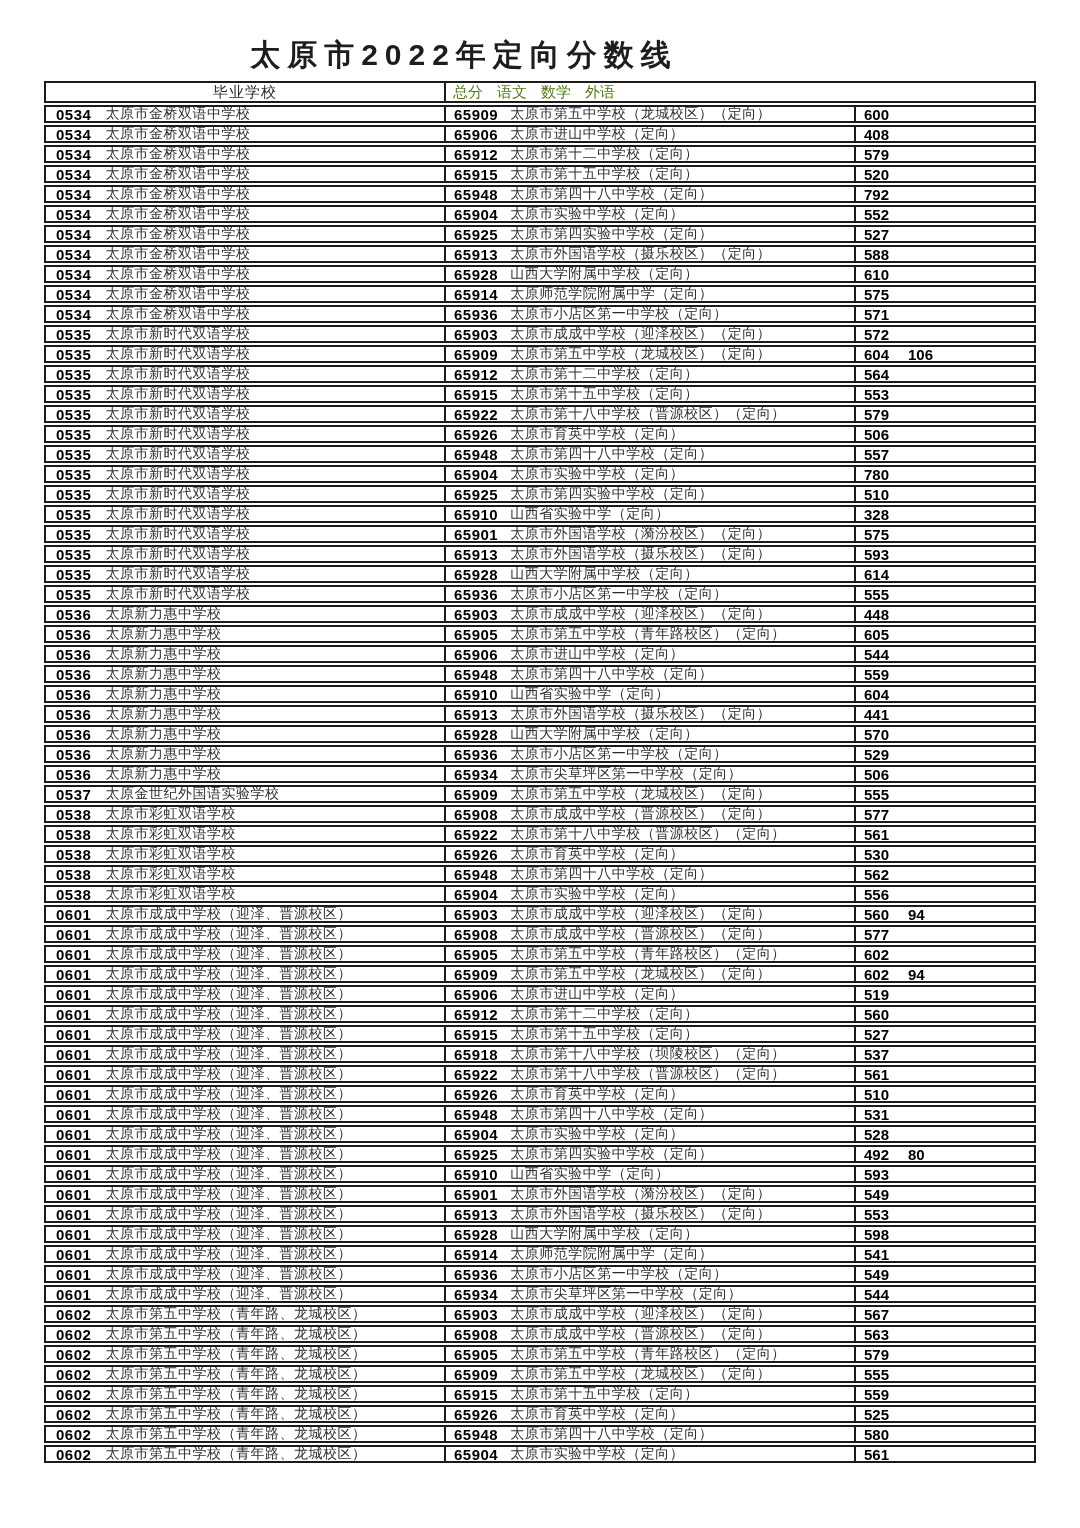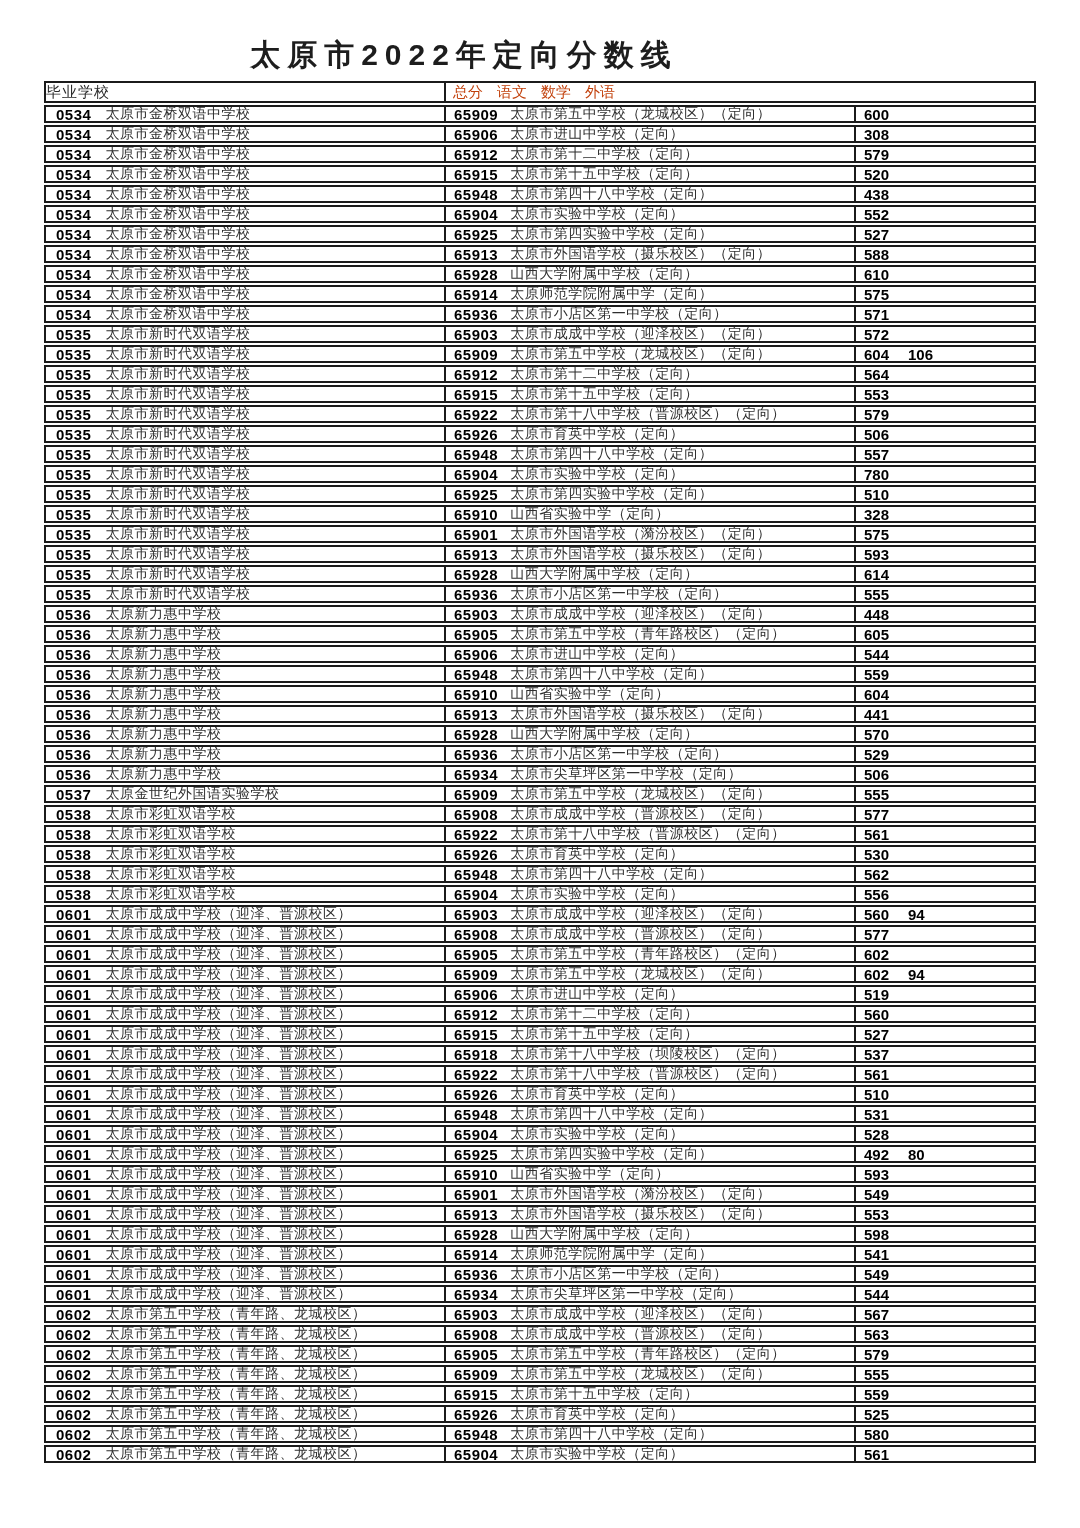--- a/index.html
+++ b/index.html
@@ -59,32 +59,33 @@
     width: 410px;
     border-right: 2px solid #1b1b1b;
     padding-left: 8px;
     gap: 12px;
   }
   .c3 {
     width: 178px;
   }
   .header-row .c1,
   .header-row .c2 {
+    justify-content: center;
     padding-left: 0;
   }
   .header-label {
     font-size: 15px;
     color: #2a2a2a;
     letter-spacing: 1px;
   }
   .hs {
     width: 44px;
     text-align: center;
     font-size: 15px;
-    color: #c2410c;
+    color: #4d7c0f;
     flex: none;
   }
   .code {
     font-weight: 700;
     font-size: 15px;
     color: #000000;
     letter-spacing: 0.5px;
     flex: none;
   }
   .sname {
@@ -139,21 +140,21 @@
       <div class="row">
     <div class="cell c1">
       <span class="code">0534</span>
       <span class="sname">太原市金桥双语中学校</span>
     </div>
     <div class="cell c2">
       <span class="code">65906</span>
       <span class="sname">太原市进山中学校（定向）</span>
     </div>
     <div class="cell c3">
-      <span class="s">308</span>
+      <span class="s">408</span>
       <span class="s"></span>
       <span class="s"></span>
       <span class="s"></span>
     </div>
   </div>
       <div class="row">
     <div class="cell c1">
       <span class="code">0534</span>
       <span class="sname">太原市金桥双语中学校</span>
     </div>
@@ -187,21 +188,21 @@
       <div class="row">
     <div class="cell c1">
       <span class="code">0534</span>
       <span class="sname">太原市金桥双语中学校</span>
     </div>
     <div class="cell c2">
       <span class="code">65948</span>
       <span class="sname">太原市第四十八中学校（定向）</span>
     </div>
     <div class="cell c3">
-      <span class="s">438</span>
+      <span class="s">792</span>
       <span class="s"></span>
       <span class="s"></span>
       <span class="s"></span>
     </div>
   </div>
       <div class="row">
     <div class="cell c1">
       <span class="code">0534</span>
       <span class="sname">太原市金桥双语中学校</span>
     </div>

